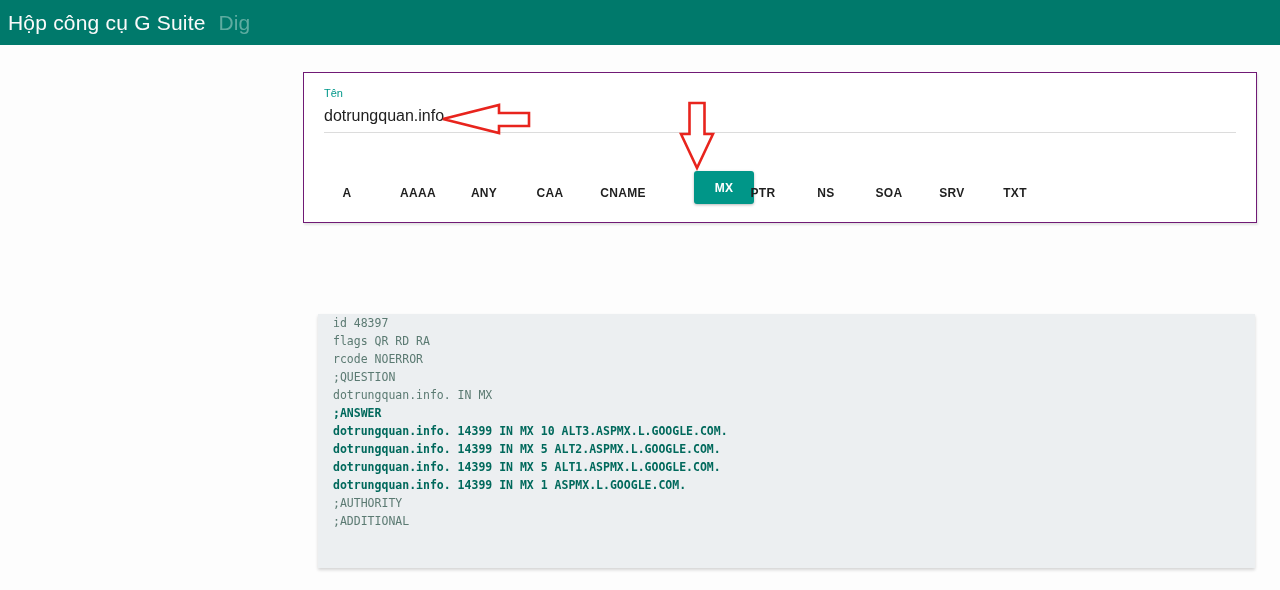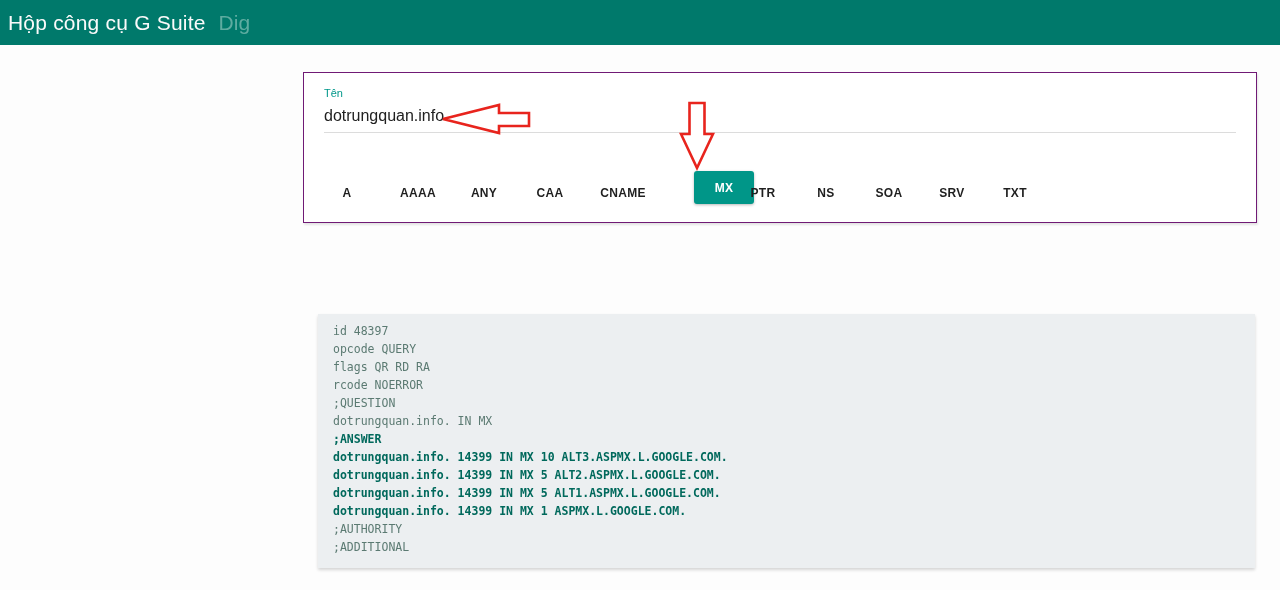--- a/index.html
+++ b/index.html
@@ -99,21 +99,21 @@
   .tabs .tab:nth-child(7){left:424px;}
   .tabs .tab:nth-child(8){left:487px;}
   .tabs .tab:nth-child(9){left:550px;}
   .tabs .tab:nth-child(10){left:613px;}
   .tabs .tab:nth-child(11){left:676px;}
   
   .results-panel{
     position:absolute;left:318px;top:314px;width:937px;height:254px;
     background:var(--panel-bg);
     box-shadow:0 2px 3px rgba(0,0,0,0.16);
-    padding:8px 0 0 15px;
+    padding:0 0 0 15px;
   }
   .dig-line{
     height:18px;line-height:18px;
     font-family:"DejaVu Sans Mono","Liberation Mono",monospace;
     font-size:11.5px;
     color:var(--output-text);
     white-space:pre;
   }
   .dig-line.bold{
     font-weight:bold;
@@ -156,21 +156,20 @@
   </svg>
 </div>
 <div class="annotation" style="left:679px;top:101px;">
   <svg width="36" height="70" viewBox="0 0 36 70">
     <polygon points="10.5,2 25.5,2 25.5,33 34,33 18,67 2,33 10.5,33" fill="#FFFFFF" stroke="#E8241D" stroke-width="2.6" stroke-linejoin="miter"></polygon>
   </svg>
 </div>
 
 <div class="results-panel" id="results">
     <div class="dig-line">id 48397</div>
-    <div class="dig-line">opcode QUERY</div>
     <div class="dig-line">flags QR RD RA</div>
     <div class="dig-line">rcode NOERROR</div>
     <div class="dig-line">;QUESTION</div>
     <div class="dig-line">dotrungquan.info. IN MX</div>
     <div class="dig-line bold">;ANSWER</div>
     <div class="dig-line bold">dotrungquan.info. 14399 IN MX 10 ALT3.ASPMX.L.GOOGLE.COM.</div>
     <div class="dig-line bold">dotrungquan.info. 14399 IN MX 5 ALT2.ASPMX.L.GOOGLE.COM.</div>
     <div class="dig-line bold">dotrungquan.info. 14399 IN MX 5 ALT1.ASPMX.L.GOOGLE.COM.</div>
     <div class="dig-line bold">dotrungquan.info. 14399 IN MX 1 ASPMX.L.GOOGLE.COM.</div>
     <div class="dig-line">;AUTHORITY</div>

